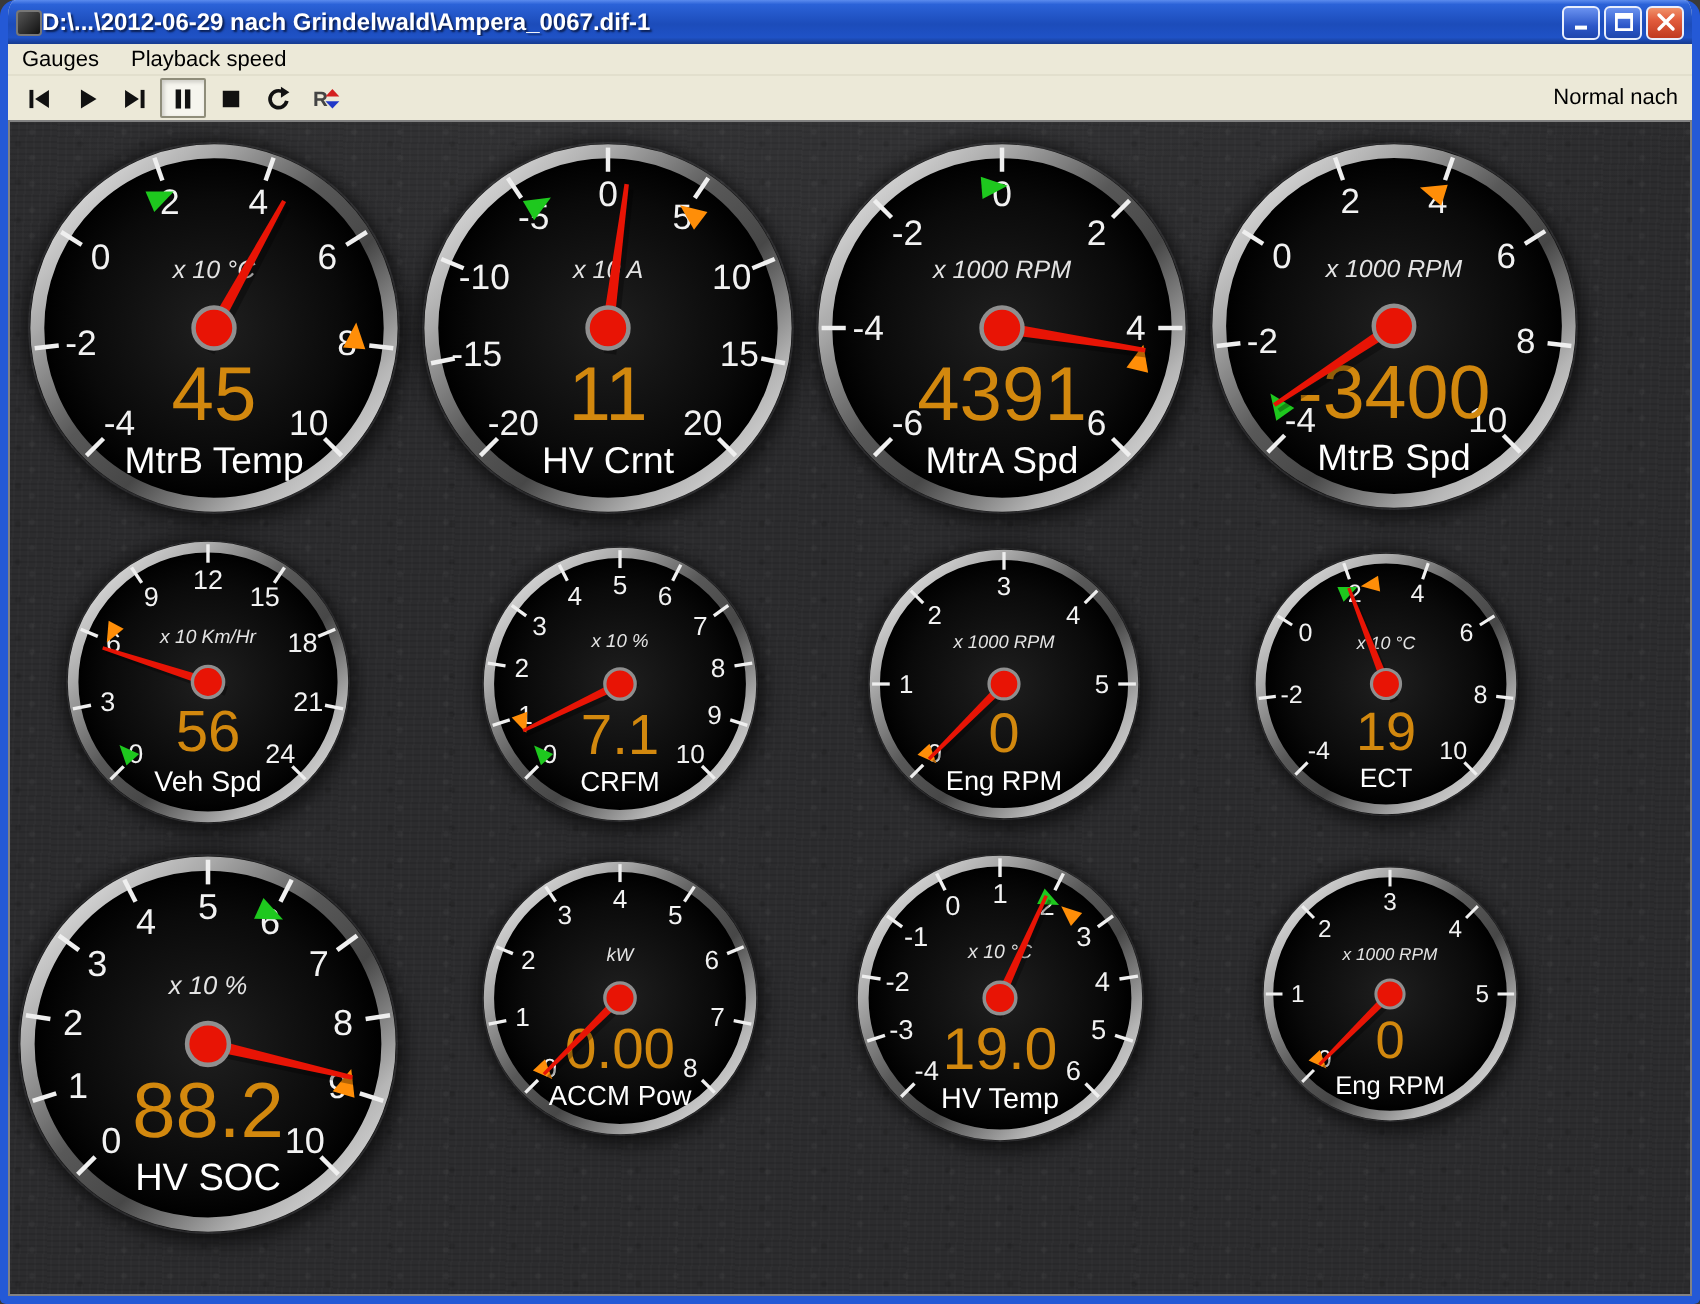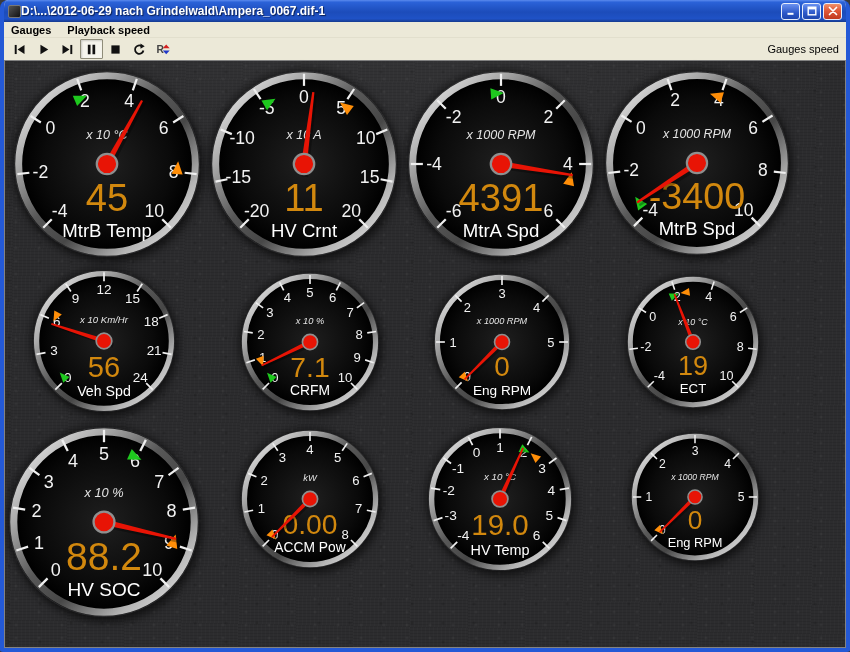--- a/index.html
+++ b/index.html
@@ -19,21 +19,21 @@
     background:linear-gradient(135deg,#555,#111); border:1px solid #777; border-radius:2px; }
   .title-text { flex:1; color:#fff; font-weight:bold; font-size:12px;
     white-space:nowrap; overflow:hidden; text-shadow:1px 1px 1px #0a1e50; }
   .tb-btn { width:19px; height:17px; margin-left:2px; border:1px solid #e8eefc; border-radius:3px;
     display:flex; align-items:center; justify-content:center; flex:0 0 auto; }
   .tb-min,.tb-max { background:linear-gradient(180deg,#6a92f0,#2c57c8 60%,#1e46ae); }
   .tb-close { background:linear-gradient(180deg,#f0926a,#e25c3c 40%,#c03a20); }
 
   .menubar { height:16px; background:#ECE9D8; display:flex; align-items:center;
     gap:16px; padding:0 7px; font-size:11px; color:#000; border-bottom:1px solid #e2dfcd; }
-  .menu-item { cursor:default;font-weight:bold; }
+  .menu-item { cursor:default; }
 
   .toolbar { height:22px; background:#ECE9D8; display:flex; align-items:center;
     padding:0 4px; font-size:11px; color:#000; }
   .tool-btn { width:23px; height:20px; display:flex; align-items:center; justify-content:center;
     border:1px solid transparent; border-radius:1px; margin-right:1px; }
   .tool-btn.pressed { border:1px solid #8f8d7a; background:#f6f5ee;
     box-shadow:inset 1px 1px 2px rgba(0,0,0,.18); }
   .toolbar-status { margin-left:auto; padding-right:3px; }
 
   .content {
@@ -118,21 +118,21 @@
           </svg>
         </div>
         <div class="tool-btn">
           <svg width="13" height="13" viewBox="0 0 12 12">
             <text x="-0.5" y="9.2" font-size="9.5" font-weight="bold" fill="#444" font-family="Liberation Sans, sans-serif">R</text>
             <polygon points="8.5,1.4 11.7,4.8 5.3,4.8" fill="#d42020"></polygon>
             <polygon points="5.3,7.0 11.7,7.0 8.5,10.4" fill="#2038c8"></polygon>
           </svg>
         </div>
       </span>
-    <span class="toolbar-status">Gauges speed</span>
+    <span class="toolbar-status">Normal nach</span>
   </div>
 
   <div class="content" id="gauge-area">
       <div class="gauge" style="left: 9px; top: 10px; height: 186px; width: 186px;">
         <svg width="186" height="186" viewBox="-100 -100 200 200">
           <defs>
             <linearGradient id="rim0" x1="0" y1="0" x2="1" y2="1">
               <stop offset="0" stop-color="#fafafa"></stop>
               <stop offset="0.25" stop-color="#aaaaaa"></stop>
               <stop offset="0.45" stop-color="#585858"></stop>

